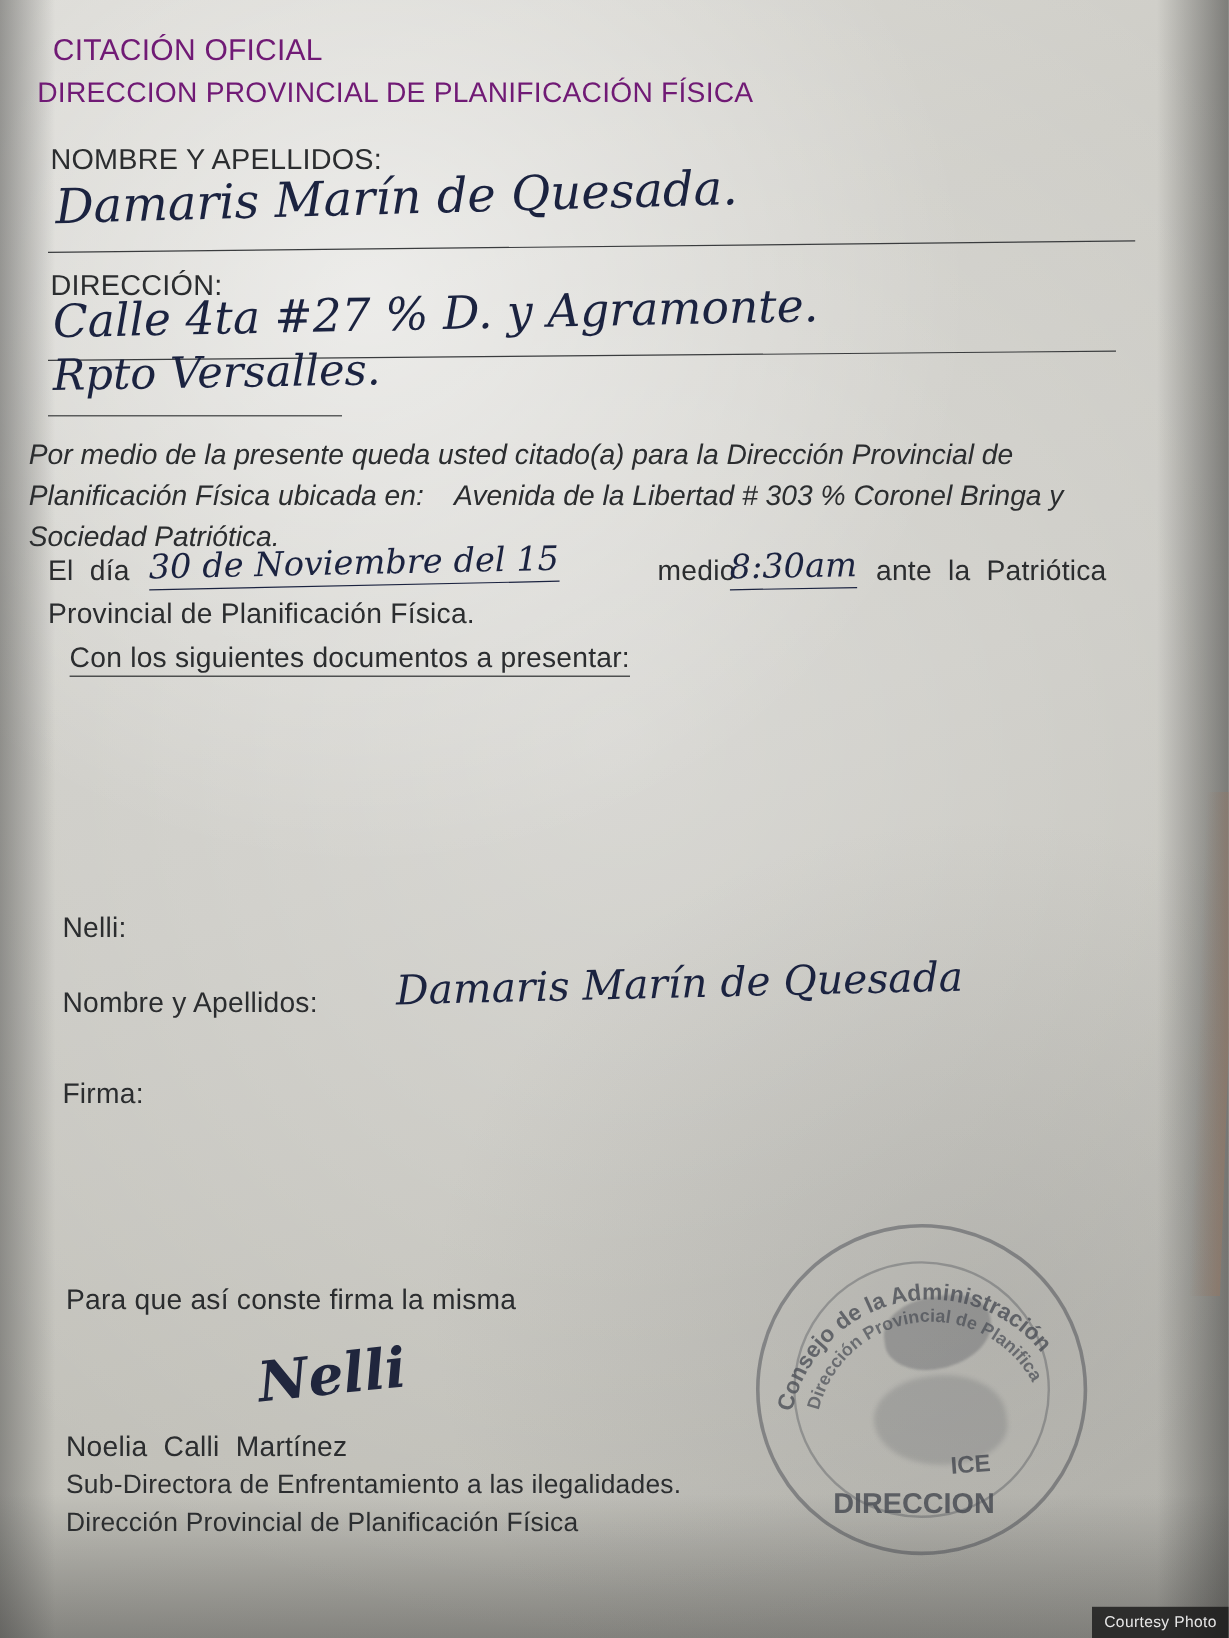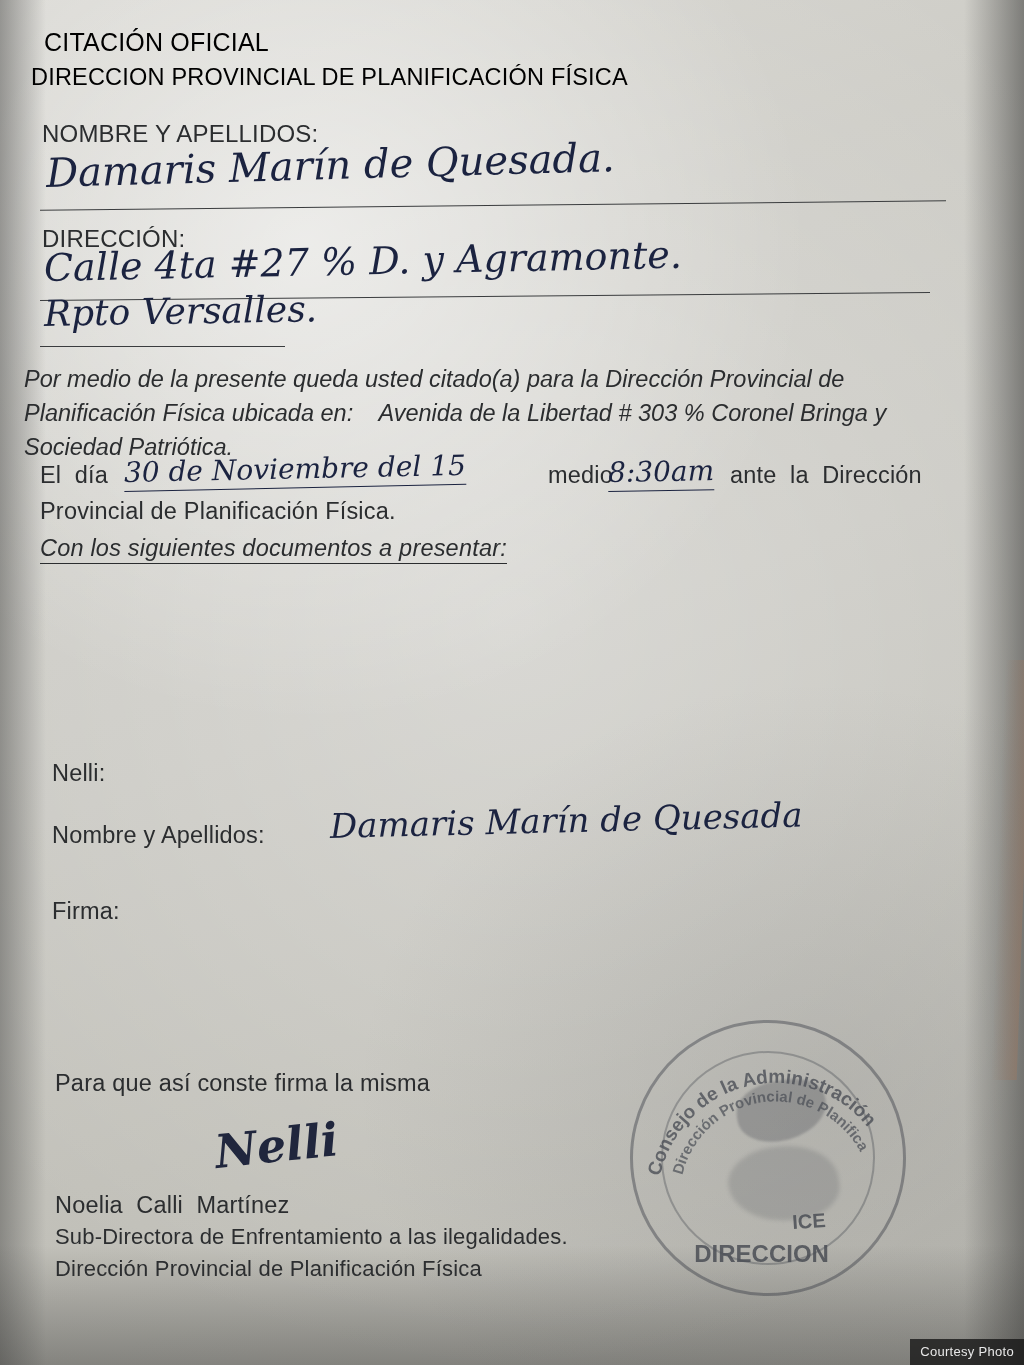--- a/index.html
+++ b/index.html
@@ -54,21 +54,21 @@
   }
 
   .txt {
     position: absolute;
     color: #2d2f31;
     letter-spacing: 0.2px;
     white-space: pre;
   }
   .hdr {
     font-size: 25px;
-    color: #000000;
+    color: #701a75;
     font-weight: 400;
   }
   .body-t {
     font-size: 23.5px;
     color: #2b2d2f;
   }
   .label-t {
     font-size: 24px;
     color: #2b2d2f;
   }
@@ -186,24 +186,24 @@
     <div class="rule" style="left:40px; top:296px; width:890px; transform: rotate(-0.5deg);"></div>
     <div class="hand" style="left:44px; top:293px; font-size:36px; transform: rotate(-1.0deg);">Rpto Versalles.</div>
     <div class="rule" style="left:40px; top:346px; width:245px;"></div>
 
     <div class="para" style="left:24px; top:362px; width:925px;font-style:italic;">Por medio de la presente queda usted citado(a) para la Dirección Provincial de Planificación Física ubicada en:    Avenida de la Libertad # 303 % Coronel Bringa y Sociedad Patriótica.</div>
 
     <div class="txt body-t" style="left:40px; top:462px;">El  día</div>
     <div class="hand" style="left:124px; top:456px; font-size:28px; transform: rotate(-1.2deg); border-bottom:1.6px solid #1b2340; padding-bottom:2px;">30 de Noviembre del 15</div>
     <div class="txt body-t" style="left:548px; top:462px;">medio</div>
     <div class="hand" style="left:608px; top:456px; font-size:28px; transform: rotate(-1.0deg); border-bottom:1.6px solid #1b2340; padding-bottom:2px;">8:30am</div>
-    <div class="txt body-t" style="left:730px; top:462px;">ante  la  Dirección</div>
+    <div class="txt body-t" style="left:730px; top:462px;">ante  la  Patriótica</div>
     <div class="txt body-t" style="left:40px; top:498px;">Provincial de Planificación Física.</div>
 
-    <div class="txt body-t underline-span" style="left:40px; top:535px;font-style:italic;">Con los siguientes documentos a presentar:</div>
+    <div class="txt body-t underline-span" style="left:58px; top:535px;">Con los siguientes documentos a presentar:</div>
 
     <div class="txt body-t" style="left:52px; top:760px;">Nelli:</div>
     <div class="txt body-t" style="left:52px; top:822px;">Nombre y Apellidos:</div>
     <div class="hand" style="left:330px; top:806px; font-size:34px; transform: rotate(-1.4deg);">Damaris Marín de Quesada</div>
     <div class="txt body-t" style="left:52px; top:898px;">Firma:</div>
 
     <div class="txt body-t" style="left:55px; top:1055px;margin-top:15px;">Para que así conste firma la misma</div>
     <div class="hand" style="left:215px; top:1125px; font-size:46px; transform: rotate(-6deg); color:#20263d; font-weight:700;">Nelli</div>
     <div class="txt body-t" style="left:55px; top:1192px;">Noelia  Calli  Martínez</div>
     <div class="txt small-t" style="left:55px; top:1256px;">Dirección Provincial de Planificación Física</div>

